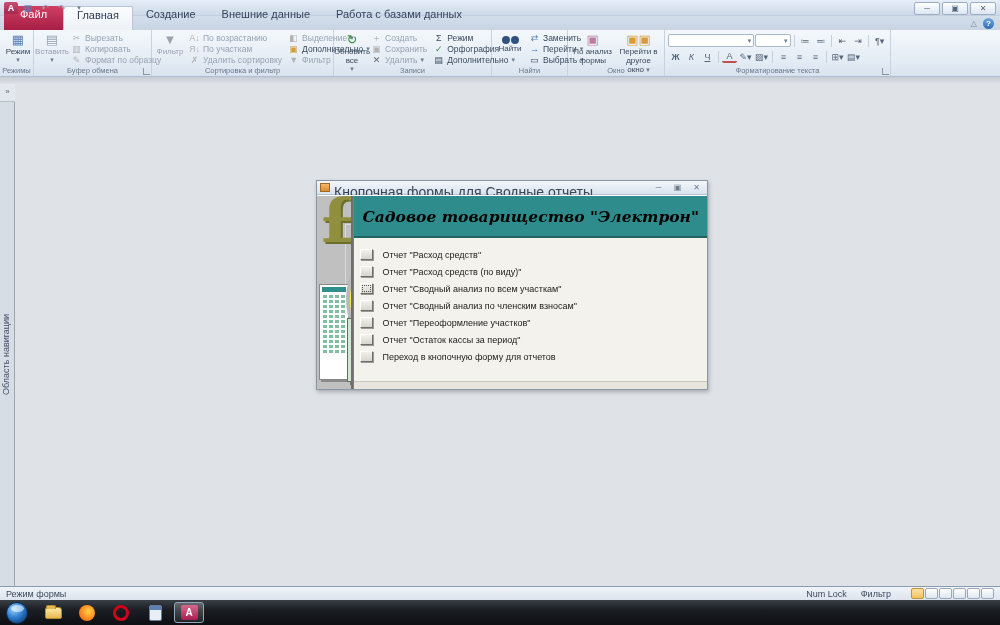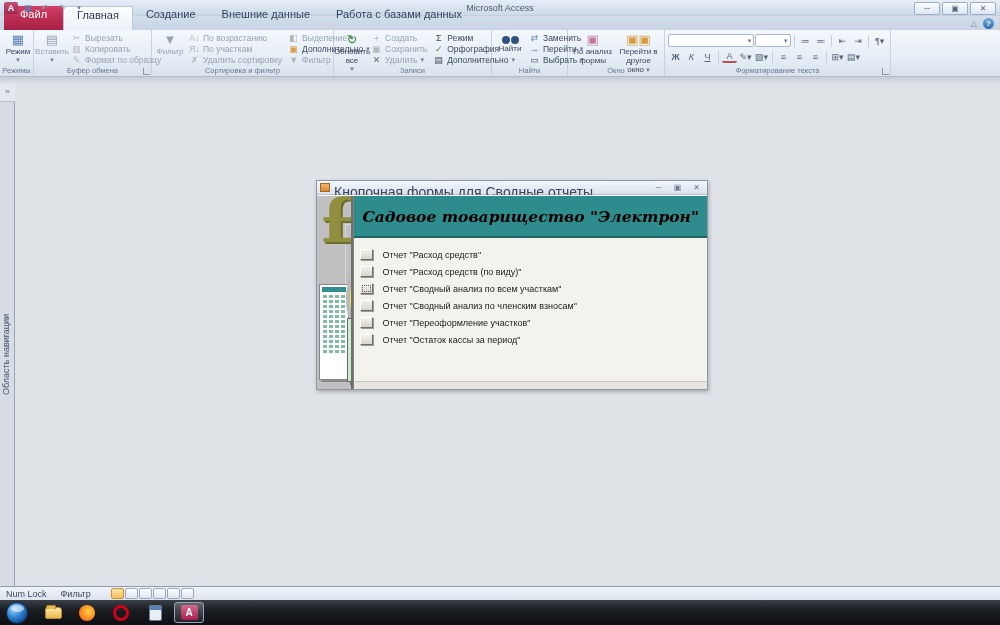--- a/index.html
+++ b/index.html
@@ -154,21 +154,20 @@
   .tray-ico { width:10px; height:10px; border-radius:2px; }
   .clockbox { text-align:center; font-size:8px; line-height:9px; color:#eef2f7; padding-left:6px; }
   .flag { width:10px; height:10px; position:relative; }
   .flag::before { content:""; position:absolute; left:1px; top:0; width:2px; height:10px; background:#cfd6df; }
   .flag::after { content:""; position:absolute; left:3px; top:1px; width:7px; height:5px; background:#cfd6df; clip-path:polygon(0 0,100% 15%,100% 85%,0 100%); }
 </style>
 </head>
 <body>
 
 <div class="titlebar">
-  <div class="app-title">Microsoft Access</div>
   <div class="qat">
     <span class="access-logo">A</span>
     <span class="qat-ico">▦</span>
     <span class="qat-ico dis">↶</span>
     <span class="qat-ico dis">↷</span>
     <span class="qat-ico" style="color:#6e7e92;font-size:7px;">▾</span>
   </div>
   <div class="win-btns">
     <span class="win-btn">─</span>
     <span class="win-btn">▣</span>
@@ -468,29 +467,34 @@
             <div class="sb-item">
               <span class="sb-btn"></span>
               <span class="sb-label">Отчет "Переоформление участков"</span>
             </div>
 
             <div class="sb-item">
               <span class="sb-btn"></span>
               <span class="sb-label">Отчет "Остаток кассы за период"</span>
             </div>
 
+            <div class="sb-item">
+              <span class="sb-btn"></span>
+              <span class="sb-label">Переход в кнопочную форму для отчетов</span>
+            </div>
           </div>
         <div class="form-bottom"></div>
       </div>
 
     </div>
   </div>
 </div>
 
 <div class="statusbar">
+  <span class="status-left">Режим формы</span>
   <span class="status-right">
     <span>Num Lock</span>
     <span>Фильтр</span>
     <span class="viewbtns">
       <span class="vbtn active"></span>
       <span class="vbtn"></span>
       <span class="vbtn"></span>
       <span class="vbtn"></span>
       <span class="vbtn"></span>
       <span class="vbtn"></span>

